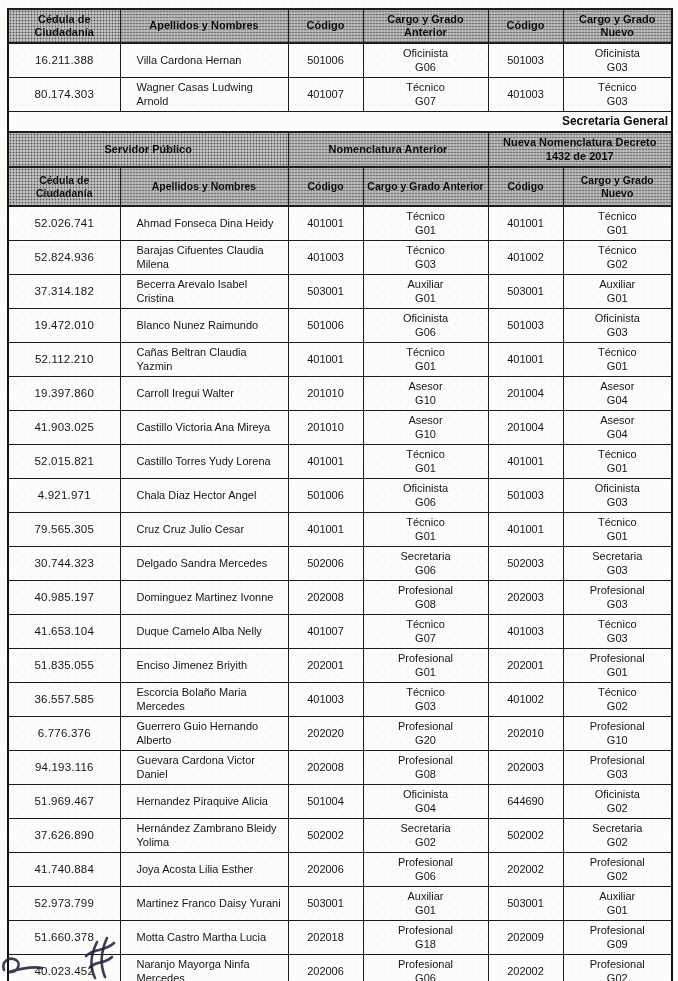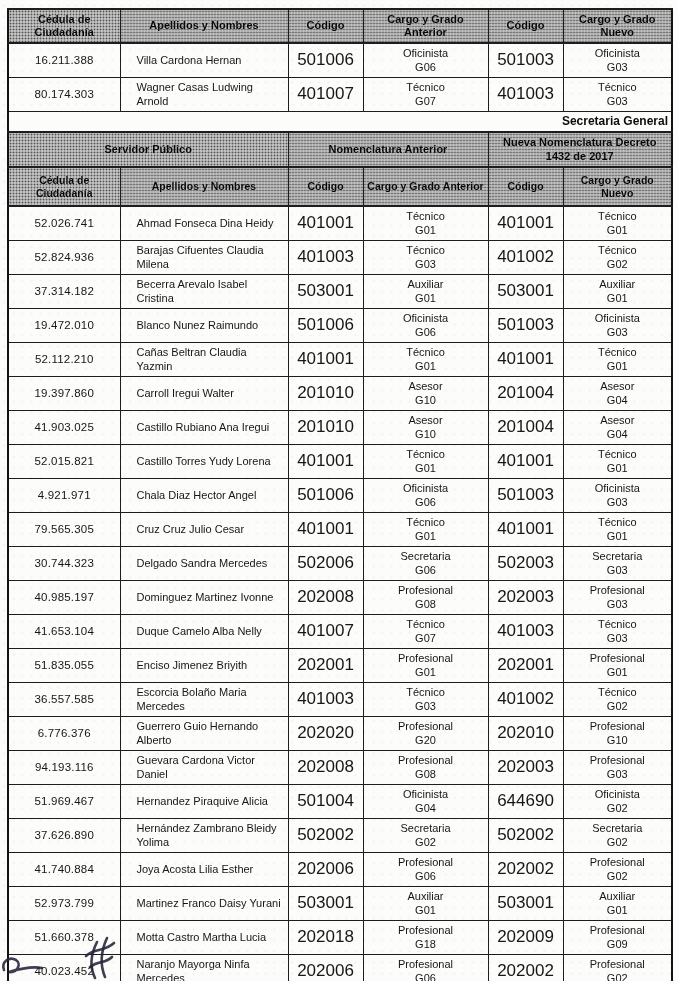--- a/index.html
+++ b/index.html
@@ -46,21 +46,21 @@
   tr.grouprow td{height:31px;font-size:11px;}
   tr.h2 td{height:35px;font-size:10.5px;}
   tr.datarow td{height:31px;}
   .band{
     text-align:right;font-weight:700;font-size:12px;color:#0d0d0d;
     background:#fcfcfa;
   }
   .c{text-align:center;}
   .l{text-align:left;padding-left:16px;}
   .cedula{font-size:11.5px;letter-spacing:.2px;margin-left:15px;}
-  .code{font-size:17px;font-weight:400;text-align:center;}
+  .code{font-size:11px;font-weight:400;text-align:center;}
   .two div{display:block;}
   .signature{position:absolute;left:0px;top:934px;width:150px;height:46px;pointer-events:none;}
   .signature path{stroke:#23233a;stroke-width:2.6;fill:none;stroke-linecap:round;opacity:.88;}
 </style>
 </head>
 <body>
 
 <div class="page">
   <table class="doc">
     <colgroup>
@@ -212,21 +212,21 @@
     </td>
     <td class="c code">201004</td>
     <td class="c two">
       <div>Asesor</div>
       <div>G04</div>
     </td>
   </tr>
 
   <tr class="datarow">
     <td class="c cedula">41.903.025</td>
-    <td class="l">Castillo Rubiano Ana Iregui</td>
+    <td class="l">Castillo Victoria Ana Mireya</td>
     <td class="c code">201010</td>
     <td class="c two">
       <div>Asesor</div>
       <div>G10</div>
     </td>
     <td class="c code">201004</td>
     <td class="c two">
       <div>Asesor</div>
       <div>G04</div>
     </td>

